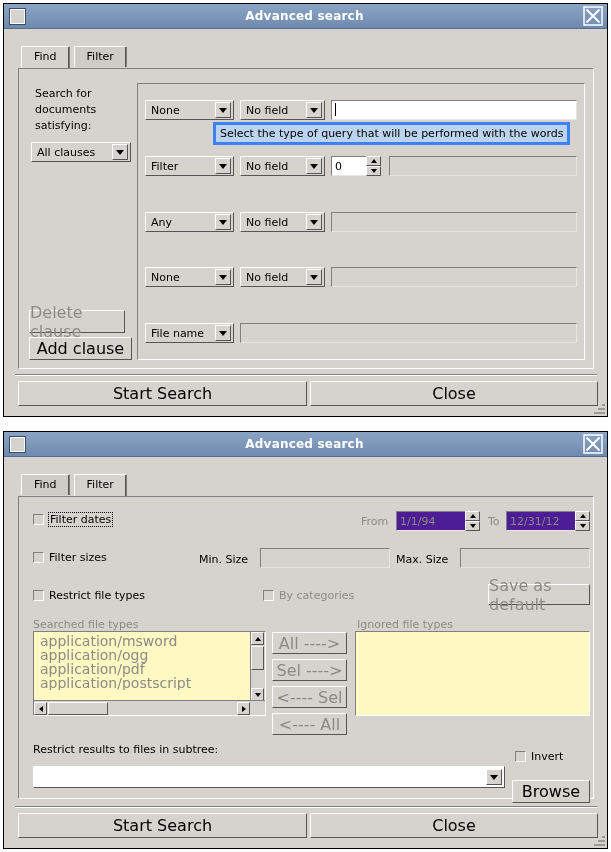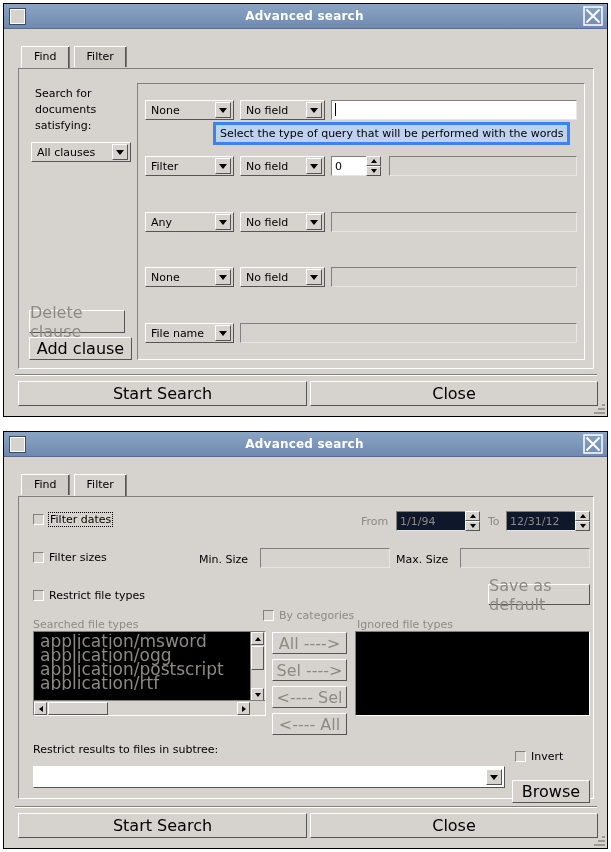--- a/index.html
+++ b/index.html
@@ -155,21 +155,21 @@
     flex: 1;
     background: #ffffff;
     border: 1px solid #808080;
     border-right: none;
     border-bottom-color: #e8e6e3;
     font-size: 11px;
     padding: 2px 3px;
     box-sizing: border-box;
     line-height: 15px;
   }
-  .spinner.disabled .sp-field { background: #0f172a; color: #8d8a85; }
+  .spinner.disabled .sp-field { background: #4c1d95; color: #8d8a85; }
   .spinner .sp-btns {
     width: 15px;
     display: flex; flex-direction: column;
   }
   .spinner .sp-btn {
     flex: 1;
     background: #d6d3ce;
     border: 1px solid #ffffff;
     border-right-color: #555;
     border-bottom-color: #555;
@@ -218,27 +218,27 @@
     margin-right: 5px;
   }
   .checkbox-row.disabled { color: #8d8a85; }
   .cb-label.focused {
     outline: 1px dotted #000;
     padding: 0 1px;
   }
 
   .listbox {
     position: absolute;
-    background: #000000;
+    background: #fef9c3;
     border: 1px solid #808080;
     border-right-color: #ffffff;
     border-bottom-color: #ffffff;
     box-sizing: border-box;
     overflow: hidden;
-    font-size: 17px;
+    font-size: 14px;
     padding-left: 28px;
   }
   .listbox .item {
     padding: 0 4px;
     line-height: 14px;
     color: #8d8a85;
     white-space: nowrap;
   }
   .vscroll {
     position: absolute;
@@ -492,33 +492,33 @@
   </div>
   <div class="label" style="left:195px; top:121px;">Min. Size</div>
   <div class="textfield grey" style="left:256px; top:116px; width:130px;"></div>
   <div class="label" style="left:392px; top:121px;">Max. Size</div>
   <div class="textfield grey" style="left:456px; top:116px; width:130px;"></div>
 
   <div class="checkbox-row" style="left:29px; top:157px;">
     <div class="cbox"></div>
     <span>Restrict file types</span>
   </div>
-  <div class="checkbox-row disabled" style="left:259px; top:157px;margin-top:20px;">
+  <div class="checkbox-row disabled" style="left:259px; top:157px;">
     <div class="cbox"></div>
     <span>By categories</span>
   </div>
   <div class="button disabled" style="left:484px; top:152px; width:102px; height:21px;">Save as default</div>
 
   <div class="label disabled" style="left:29px; top:186px;">Searched file types</div>
   <div class="listbox" style="left:29px; top:199px; width:233px; height:85px;">
     <div style="position:absolute; left:2px; top:2px; right:16px; overflow:hidden;">
       <div class="item">application/msword</div>
       <div class="item">application/ogg</div>
+      <div class="item">application/pdf</div>
       <div class="item">application/postscript</div>
-      <div class="item">application/rtf</div>
     </div>
     <div class="vscroll" style="bottom:14px;">
       <div class="sb-btn" style="top:0; left:0;">
           <div class="tri-up"></div>
         </div>
       <div class="sb-thumb" style="top:14px; left:0; width:13px; height:24px;"></div>
       <div class="sb-btn" style="bottom:0; left:0;">
           <div class="tri-dn"></div>
         </div>
     </div>

